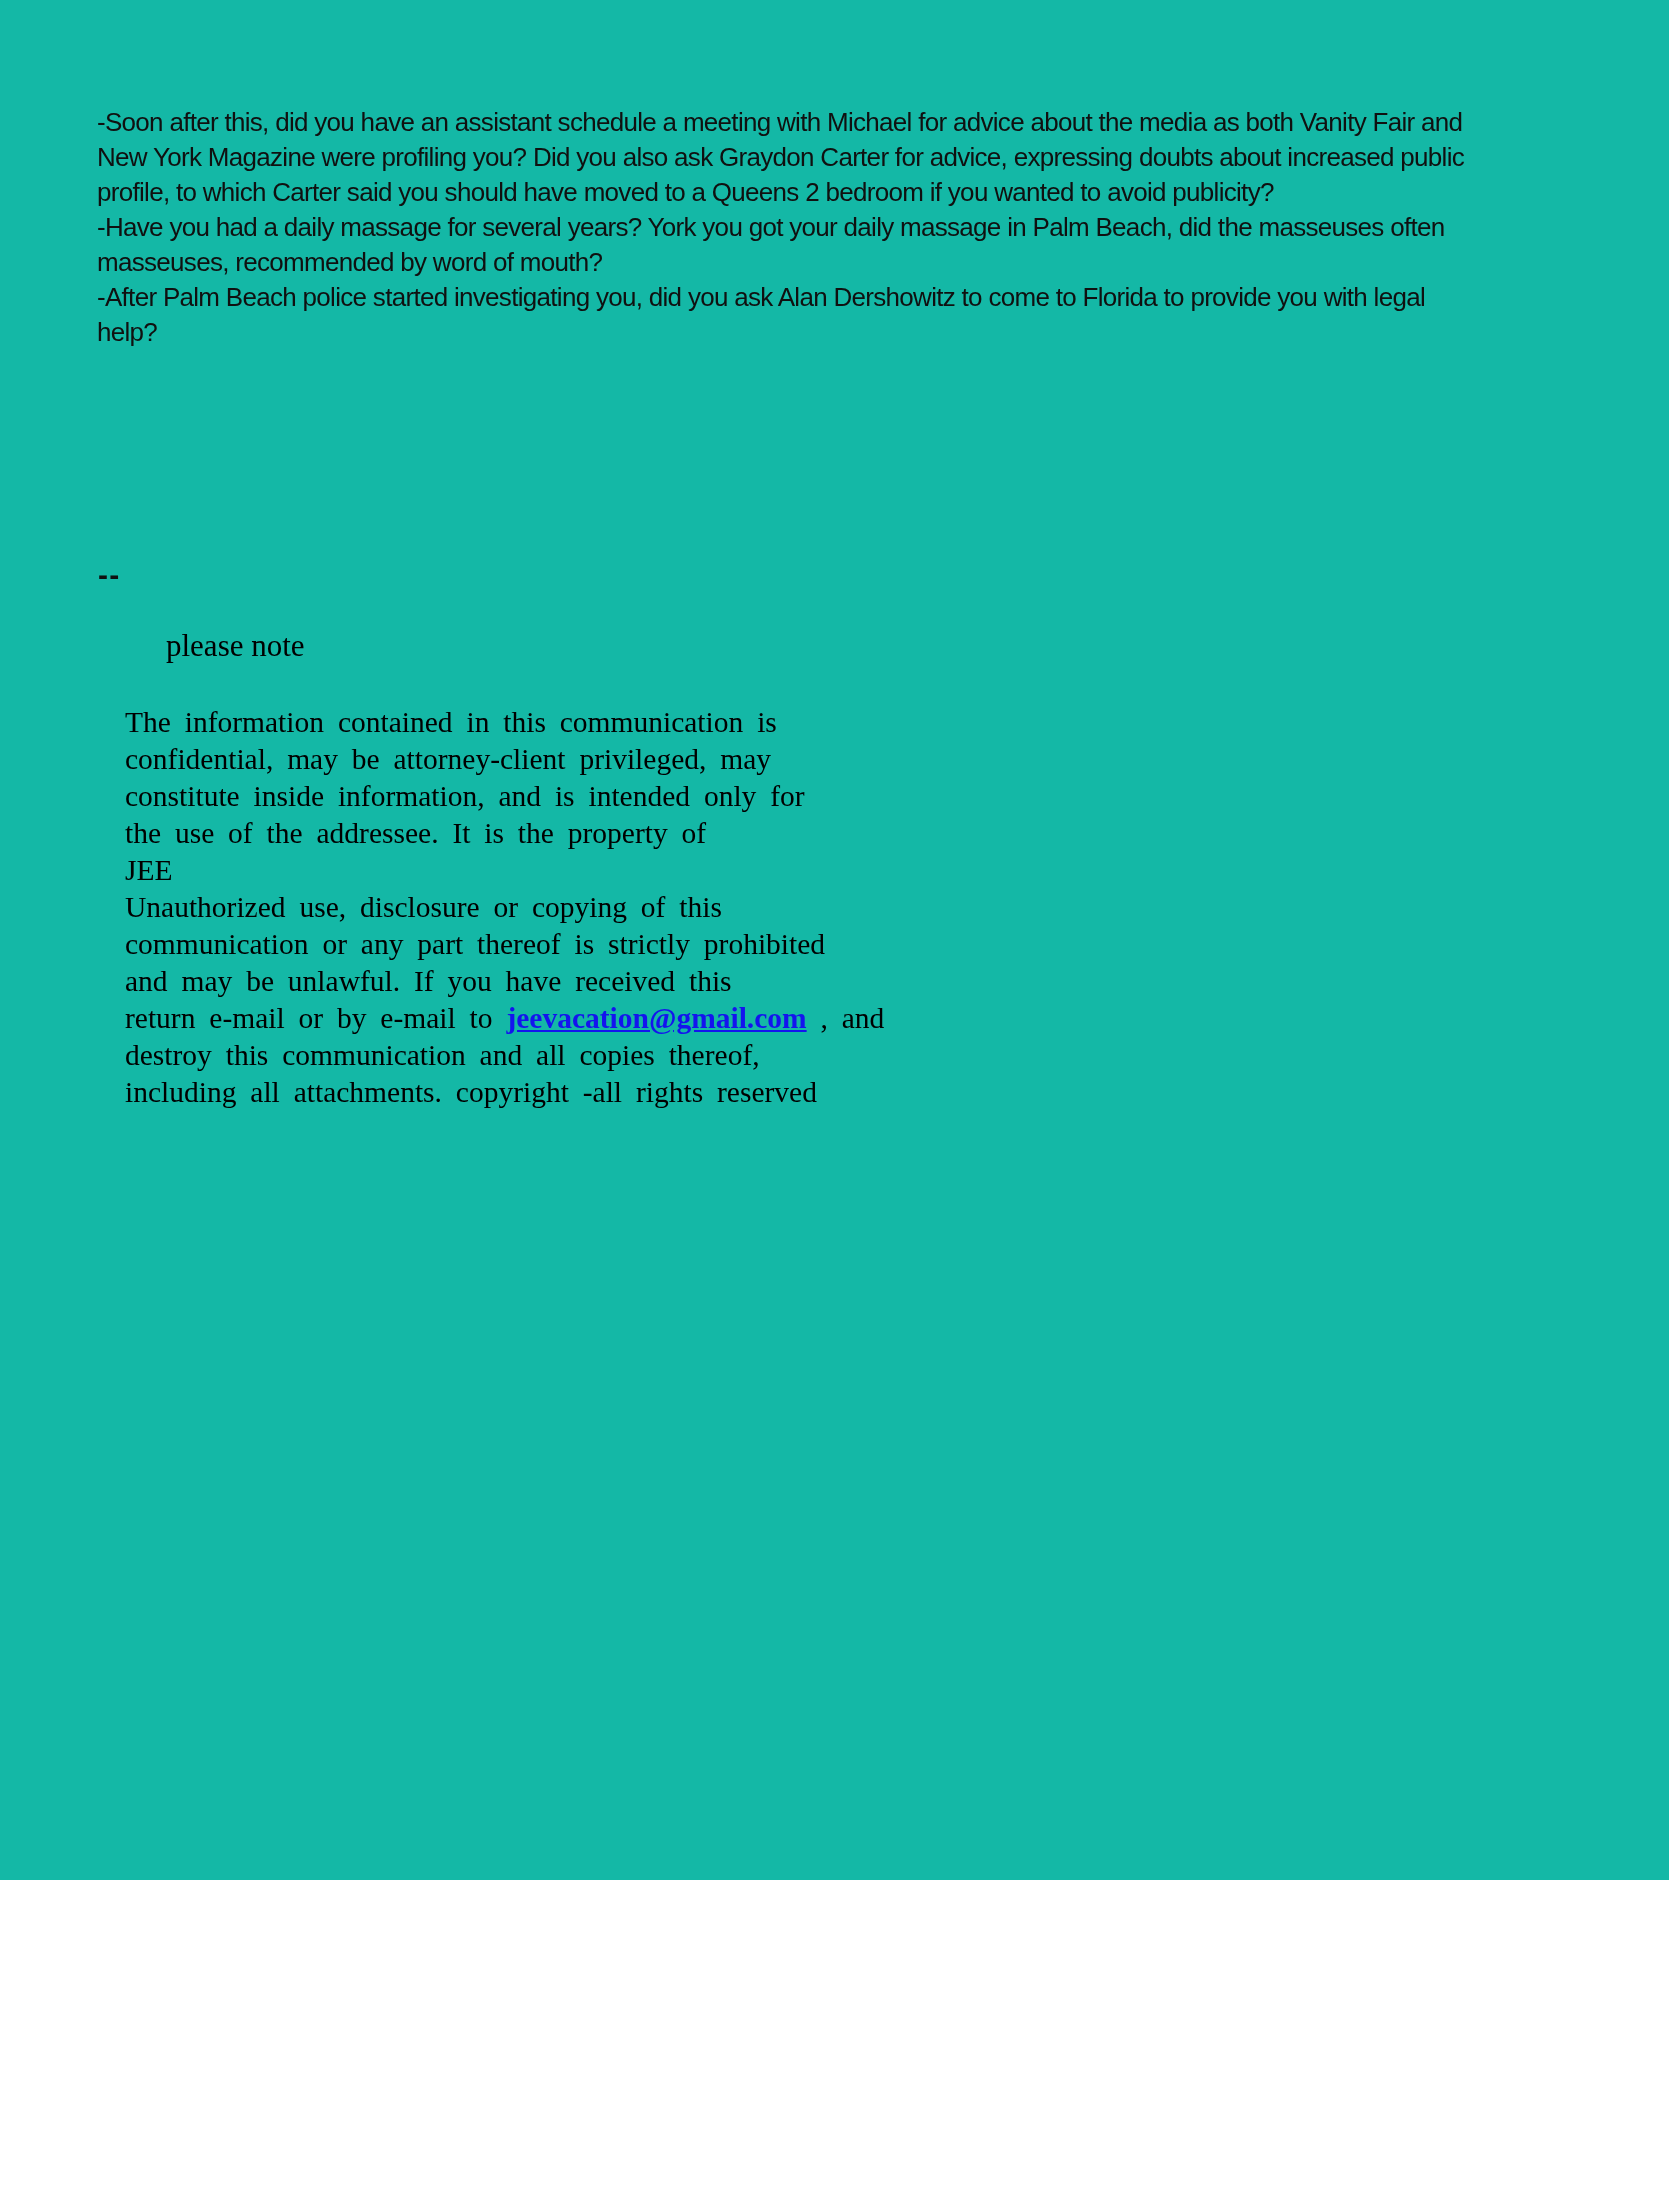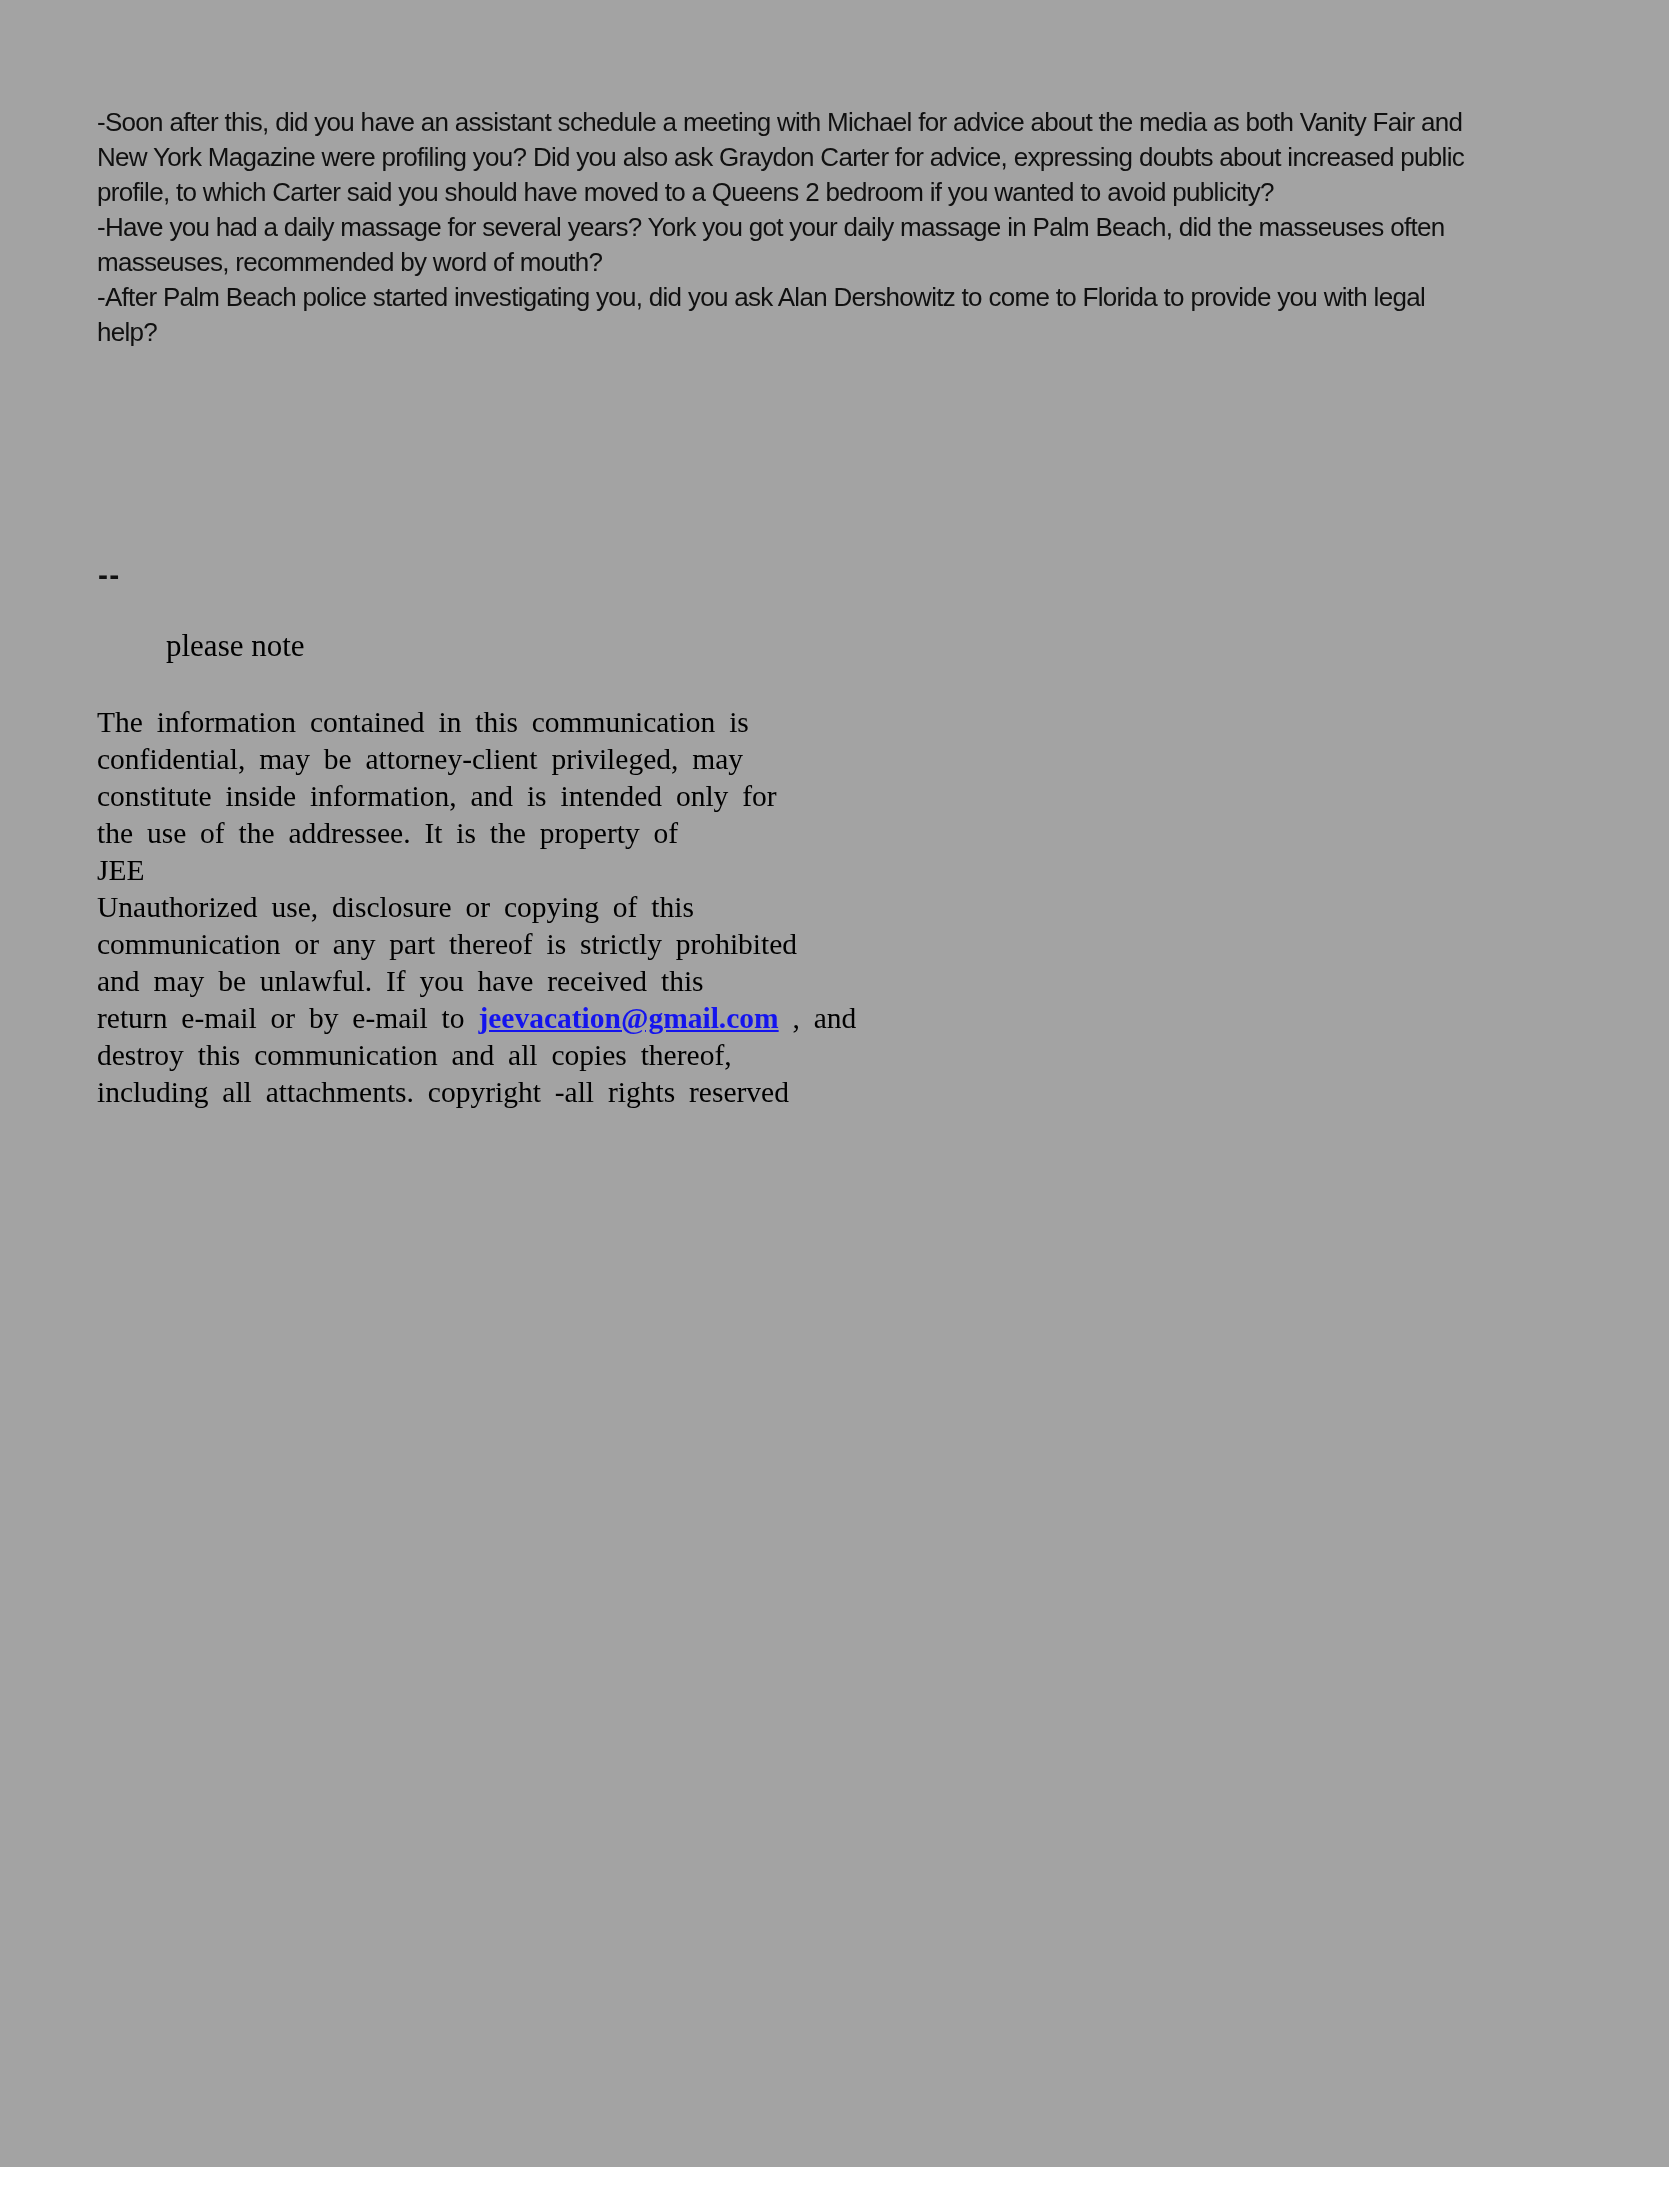--- a/index.html
+++ b/index.html
@@ -3,22 +3,22 @@
 <meta charset="utf-8">
 <style>
   html, body {
     margin: 0;
     padding: 0;
     background: #ffffff;
   }
   .page {
     position: relative;
     width: 1669px;
-    height: 2167px;
-    background: #a3a3a3;
+    height: 1880px;
+    background: #14b8a6;
     overflow: hidden;
     color: #000000;
   }
   
   .questions {
     position: absolute;
     left: 97px;
     top: 105px;
     font-family: "Liberation Sans", sans-serif;
     font-size: 26px;
@@ -54,21 +54,21 @@
   .disclaimer {
     position: absolute;
     left: 97px;
     top: 704px;
     font-family: "Liberation Serif", serif;
     font-size: 29.5px;
     line-height: 37px;
     word-spacing: 6.5px;
     color: #000000;
   }
-  .disclaimer .line { white-space: nowrap; }
+  .disclaimer .line { white-space: nowrap; margin-left: 28px; }
   .email-link {
     color: #1414ee;
     text-decoration: underline;
     text-decoration-color: #1414ee;
     cursor: pointer;
     font-weight: bold;
   }
 
   
   .bates {

